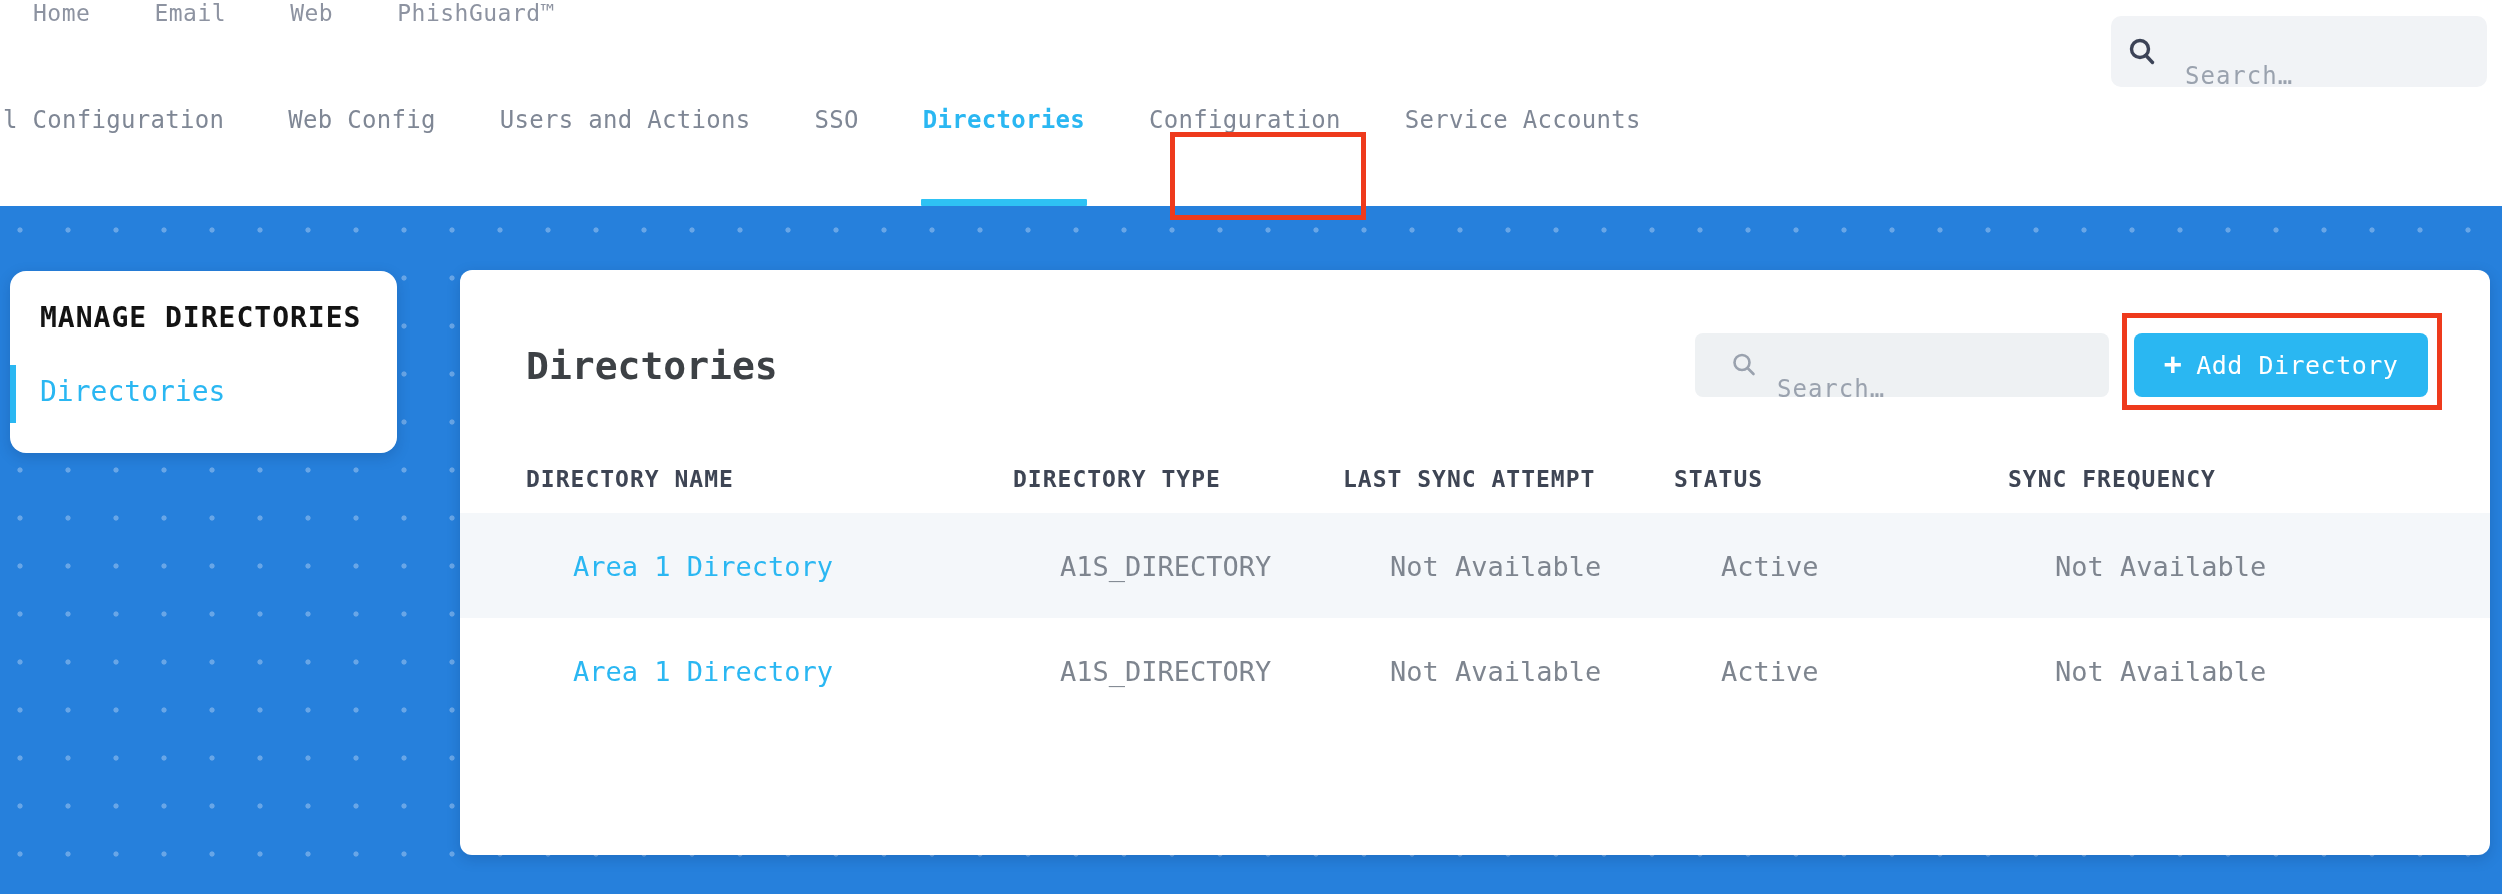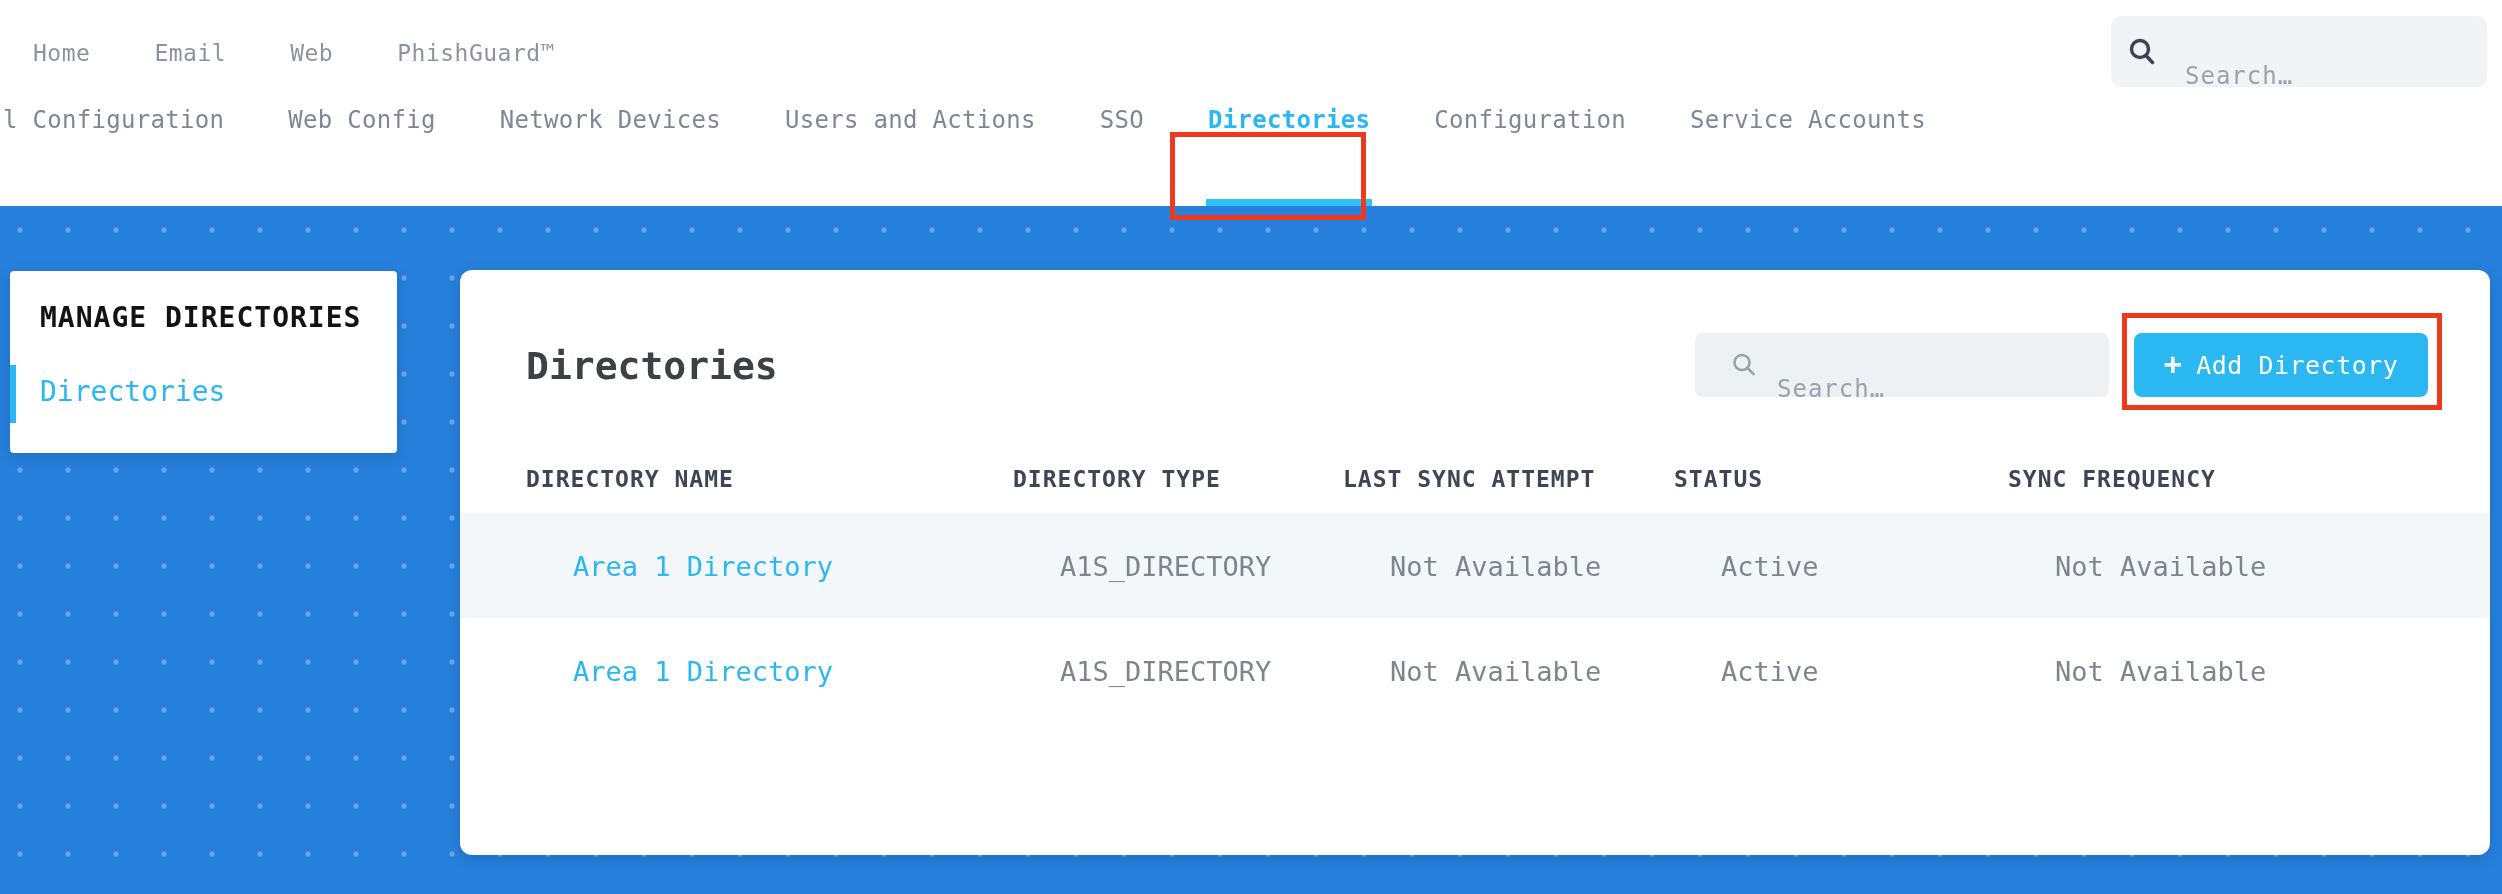--- a/index.html
+++ b/index.html
@@ -4,21 +4,21 @@
 <style>
   html,body{margin:0;padding:0;background:#e8e8e8;}
   *{box-sizing:border-box;}
   .screen{
     position:relative;width:2502px;height:894px;overflow:hidden;
     font-family:"DejaVu Sans Mono","Liberation Mono",monospace;
     background:#ffffff;
   }
   
   .topbar{position:absolute;left:0;top:0;width:2502px;height:206px;background:#ffffff;z-index:2;}
-  .nav-row{position:absolute;left:33px;top:0;height:106px;display:flex;gap:64px;align-items:center;
+  .nav-row{position:absolute;left:33px;top:0;height:106px;display:flex;gap:64px;align-items:flex-start;
     font-size:23px;color:#8d93a1;letter-spacing:0.5px;}
   .nav-item{cursor:pointer;white-space:nowrap;}
   .search-box{
     position:absolute;left:2111px;top:16px;width:376px;height:71px;background:#f1f3f6;
     border-radius:10px;display:flex;align-items:center;padding-left:16px;gap:26px;
   }
   .search-box svg{flex:0 0 auto;}
   .search-input{
     border:none;outline:none;background:transparent;font-family:inherit;font-size:24px;
     color:#5a6170;width:240px;letter-spacing:1px;margin-top:48px;
@@ -30,21 +30,21 @@
   .tab.active{color:#2ab7f2;font-weight:700;}
   .tab .underline{position:absolute;left:-2px;right:-2px;bottom:0;height:7px;background:#2ec2f4;border-radius:1px;}
   
   .content{
     position:absolute;left:0;top:206px;width:2502px;height:688px;background:#2680dc;
     background-image:radial-gradient(circle, rgba(255,255,255,0.30) 2.2px, rgba(255,255,255,0) 3px);
     background-size:48px 48px;background-position:-4px 0px;
   }
   
   .side-card{position:absolute;left:10px;top:65px;width:387px;height:182px;background:#ffffff;
-    border-radius:4px;box-shadow:0 4px 14px rgba(0,30,70,0.18);}
+    border-radius:16px;box-shadow:0 4px 14px rgba(0,30,70,0.18);}
   .card-heading{position:absolute;left:30px;top:30px;font-size:28px;font-weight:600;color:#131313;
     letter-spacing:1px;white-space:nowrap;}
   .card-active-bar{position:absolute;left:0;top:94px;width:6px;height:58px;background:#2ab7f2;}
   .card-item{position:absolute;left:30px;top:104px;font-size:28px;color:#2ab7f2;cursor:pointer;white-space:nowrap;}
   
   .panel{position:absolute;left:460px;top:64px;width:2030px;height:585px;background:#ffffff;
     border-radius:12px;box-shadow:0 4px 14px rgba(0,30,70,0.18);overflow:hidden;}
   .panel-title{position:absolute;left:66px;top:74px;font-size:38px;font-weight:600;color:#3d4145;}
   .panel-search{
     position:absolute;left:1235px;top:63px;width:414px;height:64px;background:#eef1f3;border-radius:8px;
@@ -94,23 +94,20 @@
       </svg>
       <input class="search-input" type="text" placeholder="Search…" style="">
     </div>
 
     <div class="tab-row">
       <div class="tab">
           <span>l Configuration</span>
         </div>
       <div class="tab">
           <span>Web Config</span>
-        </div>
-      <div class="tab">
-          <span>Network Devices</span>
         </div>
       <div class="tab">
           <span>Users and Actions</span>
         </div>
       <div class="tab">
           <span>SSO</span>
         </div>
       <div class="tab active">
         <span>Directories</span>
         <span class="underline"></span>

